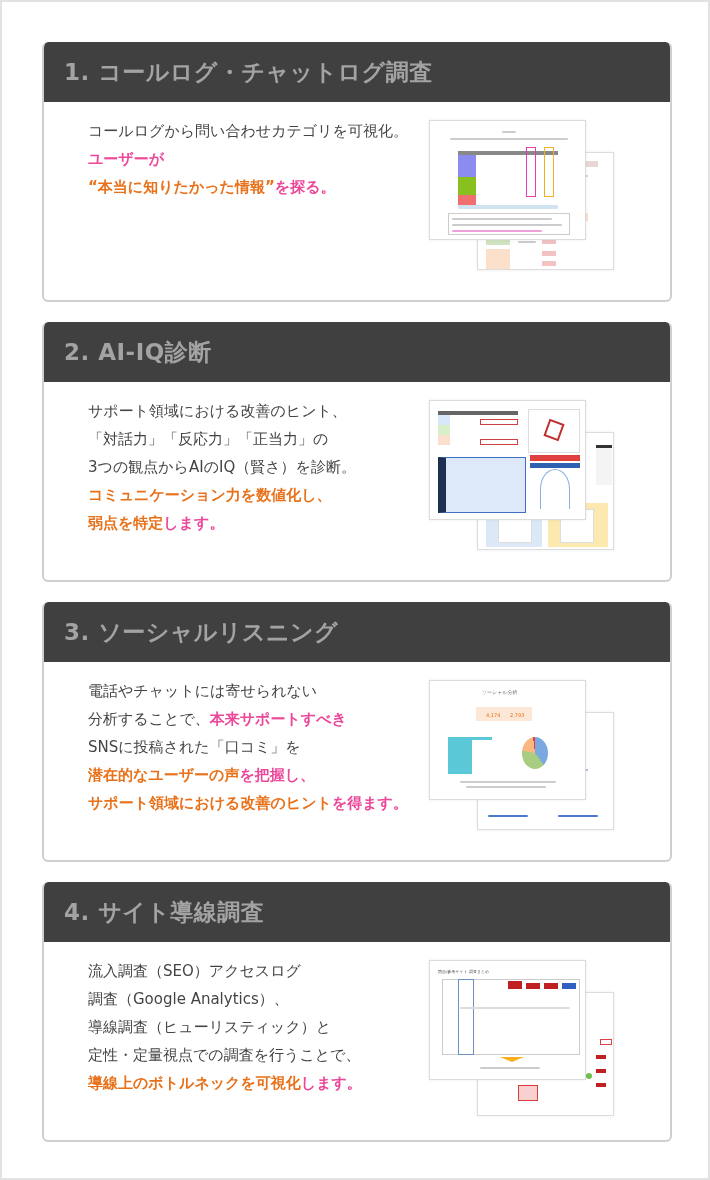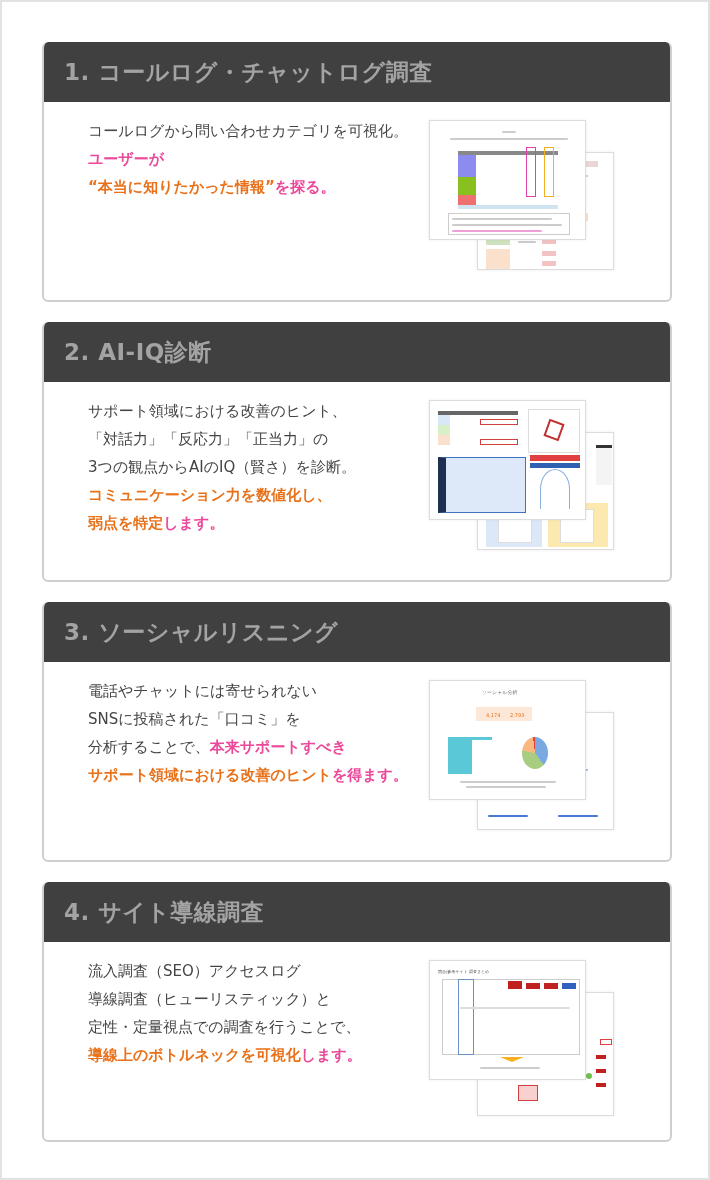--- a/index.html
+++ b/index.html
@@ -123,22 +123,23 @@
       </div>
     </div>
   </section>
 
   <section class="card" style="top:600px;">
     <div class="card-header">
       <h2 class="card-title">3. ソーシャルリスニング</h2>
     </div>
     <div class="card-body">
         <span class="line"><span class="">電話やチャットには寄せられない</span></span>
+        <span class="line"><span class="">分析することで、</span><span class="b">本来サポートすべき</span></span>
         <span class="line"><span class="">SNSに投稿された「口コミ」を</span></span>
-        <span class="line"><span class="">分析することで、</span><span class="b">本来サポートすべき</span></span>
+        <span class="line"><span class="o">潜在的なユーザーの声</span><span class="b">を把握し、</span></span>
         <span class="line"><span class="o">サポート領域における改善のヒント</span><span class="b">を得ます。</span></span>
       </div>
     <div class="thumbs">
       <div class="sheet back">
         <div class="blk" style="left:48px;top:34px;width:12px;height:12px;border:1px solid #ccc;border-radius:50%;"></div>
         <div class="blurline" style="left:30px;top:56px;width:30px;background:#9ab8e0;"></div>
         <div class="blurline" style="left:80px;top:56px;width:30px;background:#9ab8e0;"></div>
         <div class="blurline" style="left:10px;top:102px;width:40px;background:#4a7ad0;"></div>
         <div class="blurline" style="left:80px;top:102px;width:40px;background:#4a7ad0;"></div>
       </div>
@@ -155,20 +156,21 @@
       </div>
     </div>
   </section>
 
   <section class="card" style="top:880px;">
     <div class="card-header">
       <h2 class="card-title">4. サイト導線調査</h2>
     </div>
     <div class="card-body">
         <span class="line"><span class="">流入調査（SEO）アクセスログ</span></span>
+        <span class="line"><span class="">調査（Google Analytics）、</span></span>
         <span class="line"><span class="">導線調査（ヒューリスティック）と</span></span>
         <span class="line"><span class="">定性・定量視点での調査を行うことで、</span></span>
         <span class="line"><span class="o">導線上のボトルネックを可視化</span><span class="b">します。</span></span>
       </div>
     <div class="thumbs">
       <div class="sheet back" style="height:124px;">
         <div class="blk" style="left:122px;top:46px;width:12px;height:6px;border:1px solid #e04040;"></div>
         <div class="blk" style="left:118px;top:62px;width:10px;height:4px;background:#c02020;"></div>
         <div class="blk" style="left:118px;top:76px;width:10px;height:4px;background:#c02020;"></div>
         <div class="blk" style="left:118px;top:90px;width:10px;height:4px;background:#c02020;"></div>

